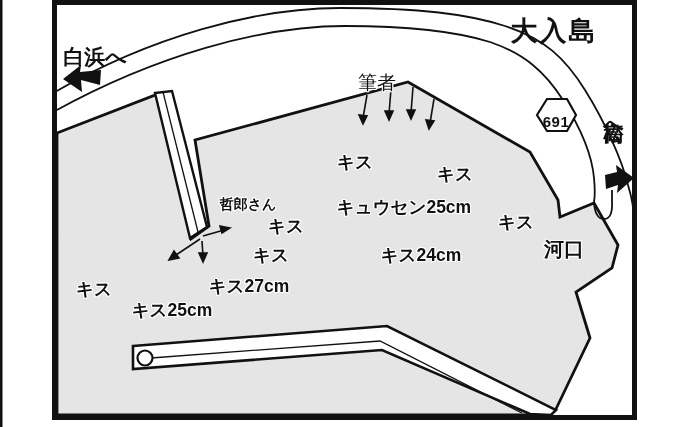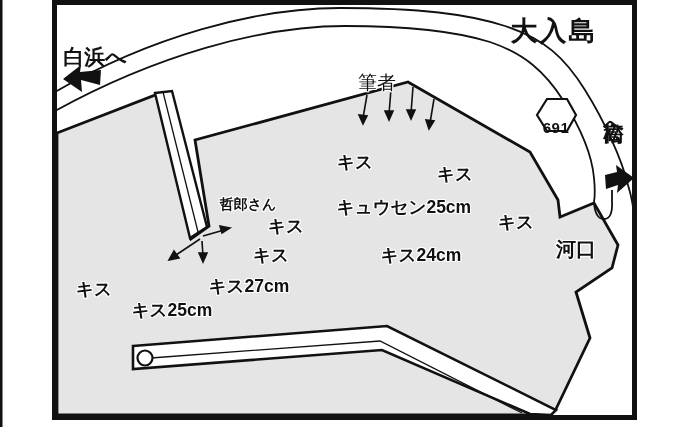--- a/index.html
+++ b/index.html
@@ -13,27 +13,27 @@
     color:#111;line-height:1;
   }
   .halo{
     text-shadow:1px 0 0 #fff,-1px 0 0 #fff,0 1px 0 #fff,0 -1px 0 #fff,
                 1px 1px 0 #fff,-1px -1px 0 #fff,1px -1px 0 #fff,-1px 1px 0 #fff;
   }
   .fish{font-size:17.5px;font-weight:700;}
   .lbl-shirahama{left:95px;top:56px;font-size:21px;font-weight:600;}
   .lbl-island{left:554px;top:31px;font-size:27px;font-weight:700;letter-spacing:2px;}
   .lbl-hissha{left:377px;top:66px;font-size:19px;font-weight:400;margin-top:16px;}
-  .lbl-badge{left:556px;top:127px;font-size:15px;font-weight:700;letter-spacing:0.5px;}
+  .lbl-badge{left:556px;top:121px;font-size:15px;font-weight:700;letter-spacing:0.5px;}
   .lbl-takamatsu{
     position:absolute;left:604px;top:106px;transform:none;
     writing-mode:vertical-rl;text-orientation:upright;
     font-size:20px;font-weight:600;letter-spacing:2px;line-height:1;
   }
-  .lbl-kawaguchi{left:576px;top:249px;font-size:20px;font-weight:600;}
+  .lbl-kawaguchi{left:564px;top:249px;font-size:20px;font-weight:600;}
   .lbl-tetsuro{left:248px;top:204px;font-size:14px;font-weight:600;}
   .footer-row{
     position:absolute;left:76px;top:374px;height:44px;display:flex;
     align-items:baseline;white-space:nowrap;
   }
   .port-name{font-size:33px;font-weight:900;letter-spacing:1px;}
   .map-type{font-size:22px;font-weight:800;}
   .credit{font-size:18px;font-weight:600;margin-left:20px;}
 </style>
 </head>

